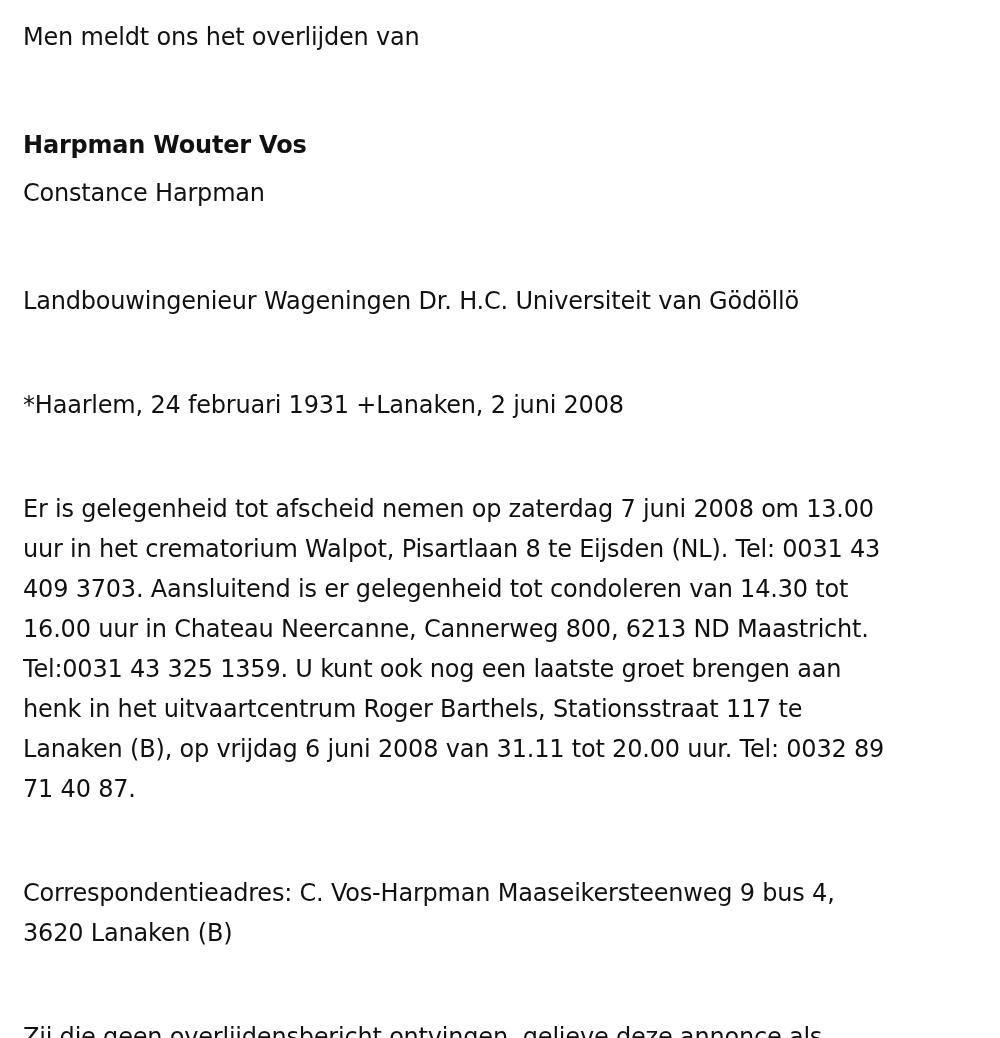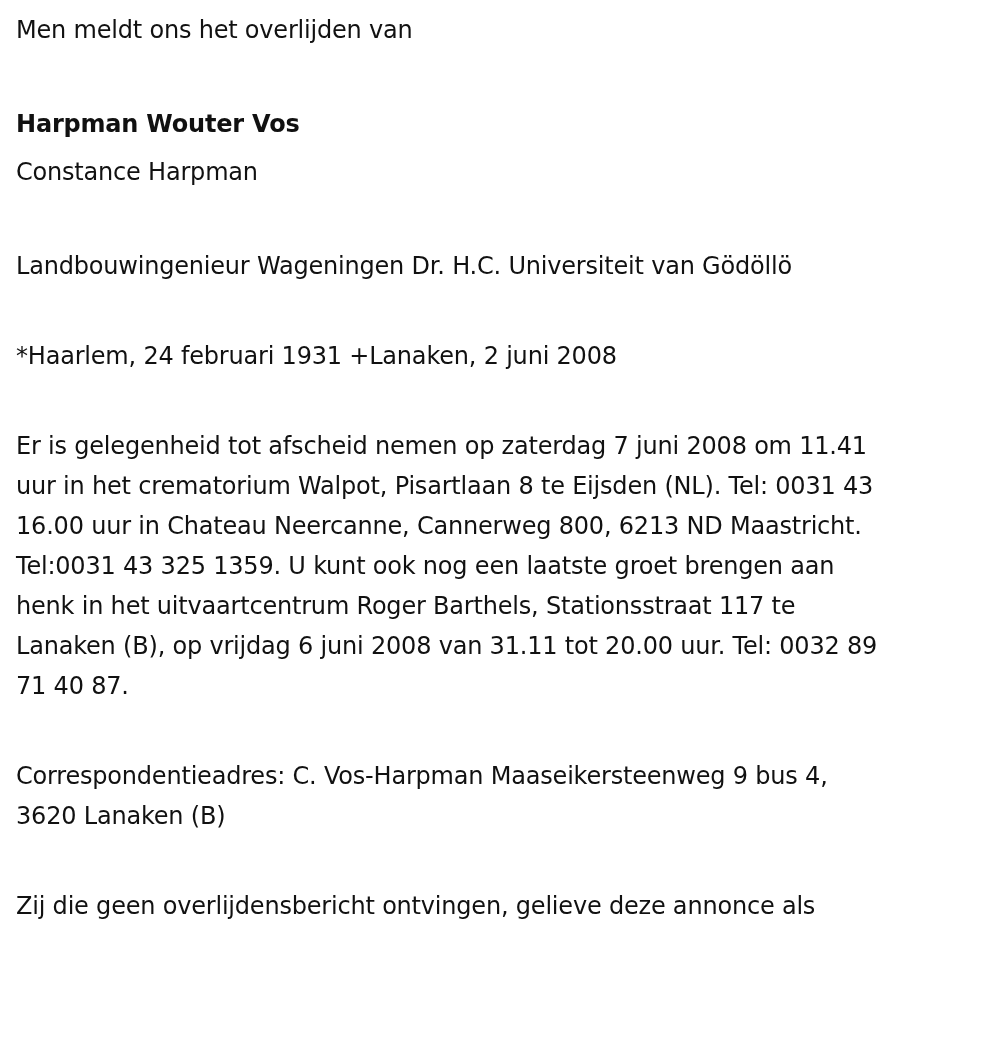--- a/index.html
+++ b/index.html
@@ -27,21 +27,21 @@
       white-space: nowrap;
       letter-spacing: -0.2px;
     }
     .bold {
       font-weight: bold;
     }
     .gap {
       height: 40px;
     }
     .para {
-      margin: 5px;
+      margin: 12px;
       padding: 0;
     }
     .name-block .line {
       line-height: 48px;
     }
   </style>
 </head>
 <body>
 
 <div class="doc">
@@ -65,22 +65,23 @@
 
   <div class="gap"></div>
 
   <div class="para">
     <span class="line">*Haarlem, 24 februari 1931 +Lanaken, 2 juni 2008</span>
   </div>
 
   <div class="gap"></div>
 
   <div class="para">
-    <span class="line">Er is gelegenheid tot afscheid nemen op zaterdag 7 juni 2008 om 11.41</span>
+    <span class="line">Er is gelegenheid tot afscheid nemen op zaterdag 7 juni 2008 om 13.00</span>
     <span class="line">uur in het crematorium Walpot, Pisartlaan 8 te Eijsden (NL). Tel: 0031 43</span>
+    <span class="line">409 3703. Aansluitend is er gelegenheid tot condoleren van 14.30 tot</span>
     <span class="line">16.00 uur in Chateau Neercanne, Cannerweg 800, 6213 ND Maastricht.</span>
     <span class="line">Tel:0031 43 325 1359. U kunt ook nog een laatste groet brengen aan</span>
     <span class="line">henk in het uitvaartcentrum Roger Barthels, Stationsstraat 117 te</span>
     <span class="line">Lanaken (B), op vrijdag 6 juni 2008 van 31.11 tot 20.00 uur. Tel: 0032 89</span>
     <span class="line">71 40 87.</span>
   </div>
 
   <div class="gap"></div>
 
   <div class="para">

